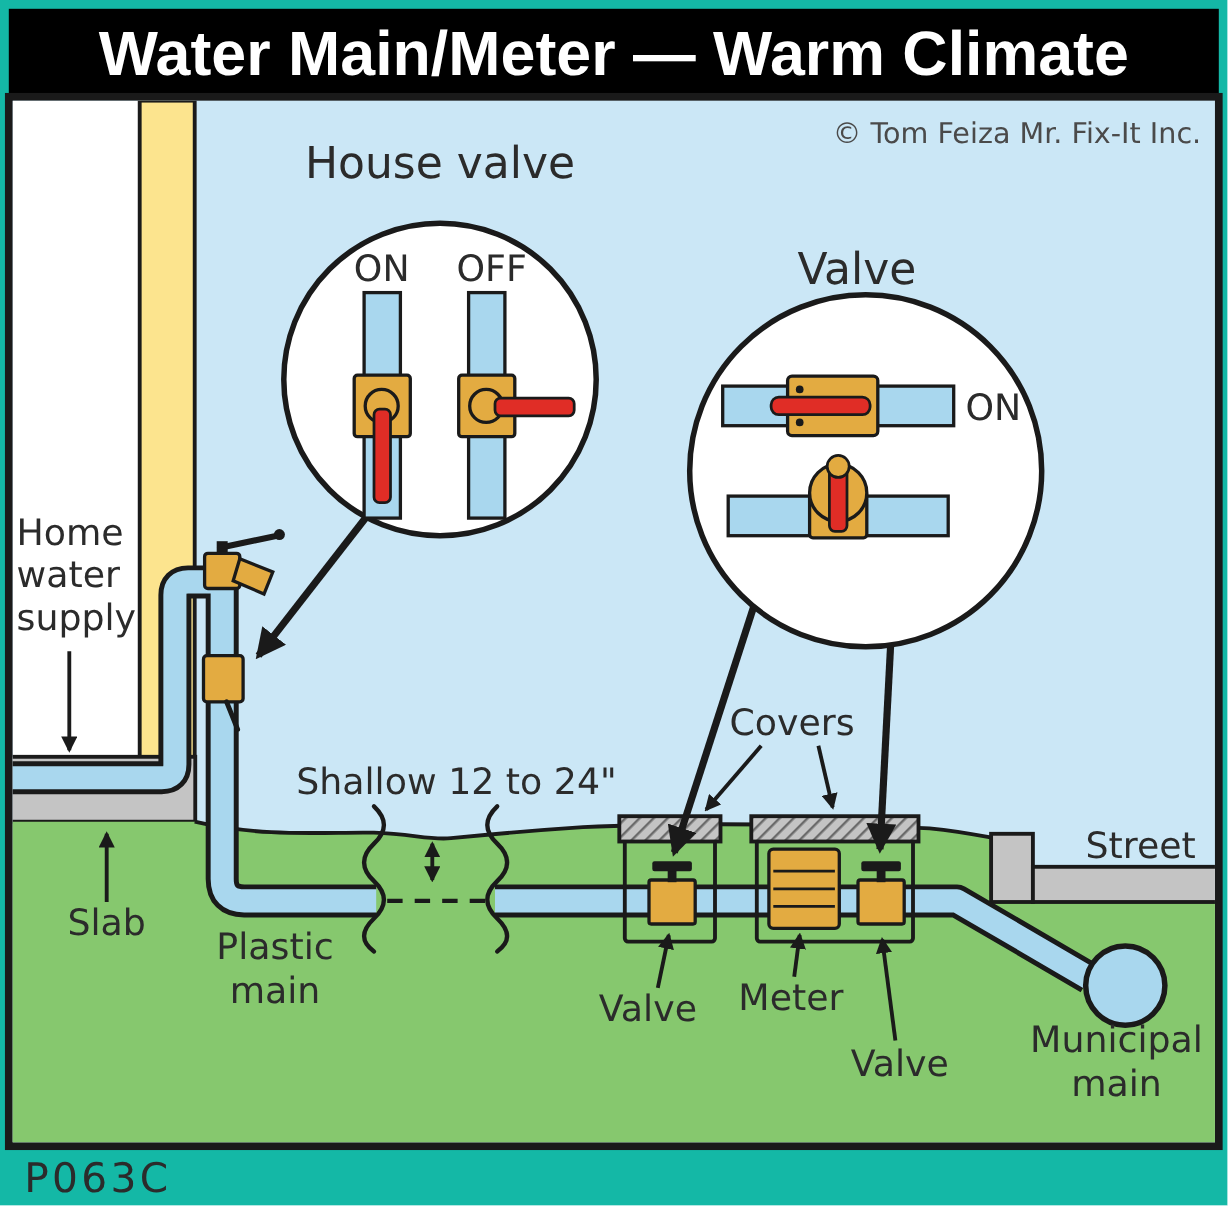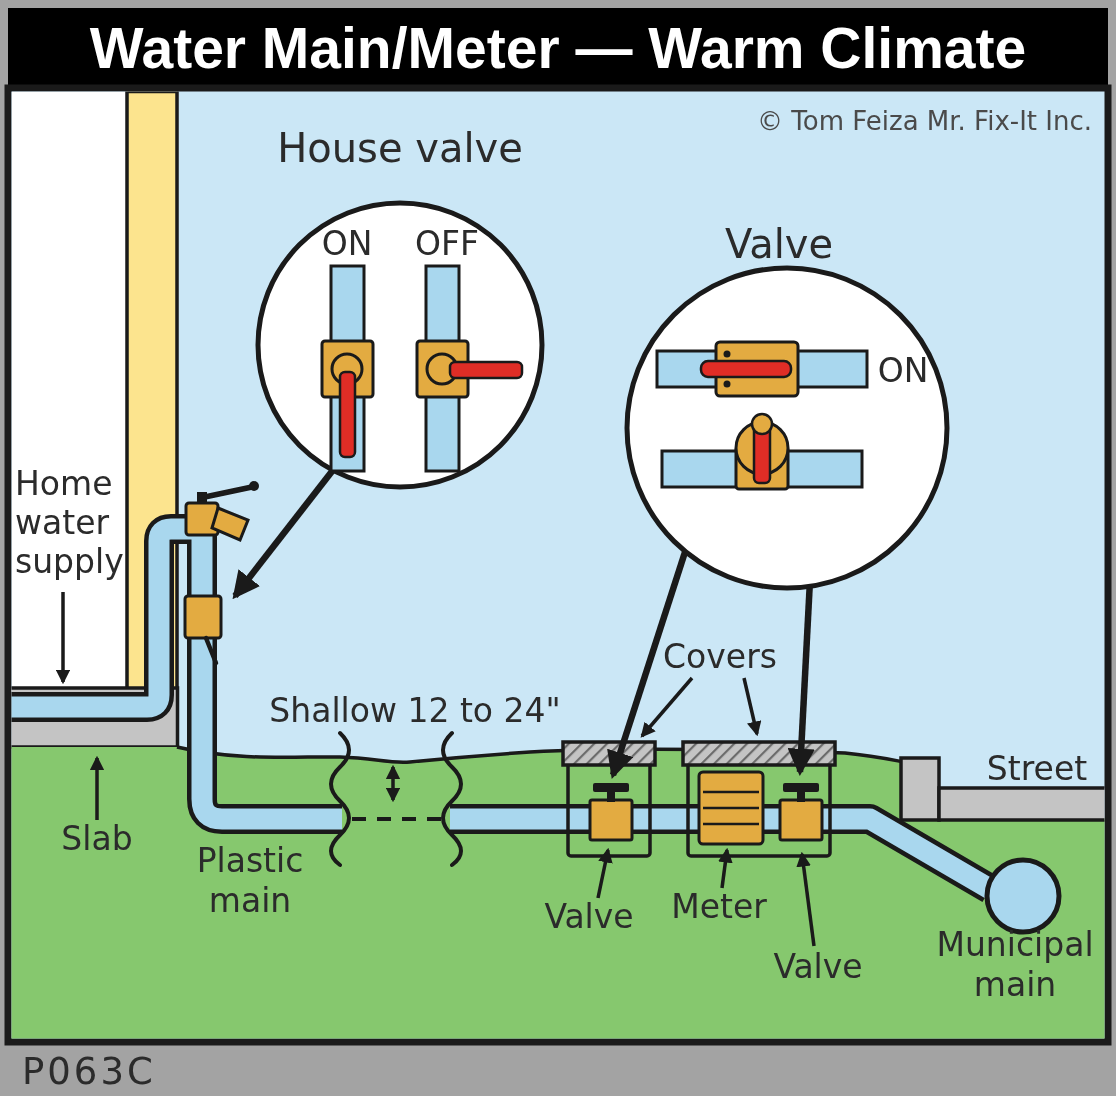--- a/index.html
+++ b/index.html
@@ -1,16 +1,16 @@
 <!DOCTYPE html>
 <html style="--sky: #cbe7f6; --ground-green: #86c86e; --pipe-blue: #a9d7ee; --brass: #e3ab41; --handle-red: #e02d26; --concrete-gray: #c4c4c4; --wall-yellow: #fce48e; --outline: #1a1a1a; --ink: #2b2b2b;"><head>
 <meta charset="utf-8">
 <style>
   html,body{margin:0;padding:0;background:#ffffff;}
-  .stage{position:relative;width:1116px;height:1096px;background:#a3a3a3;font-family:"DejaVu Sans",sans-serif;}
+  .stage{position:relative;width:1116px;height:1096px;background:#14b8a6;font-family:"DejaVu Sans",sans-serif;}
   svg{display:block;}
   text{user-select:none;}
   .t-title{font-family:"Liberation Sans",sans-serif;font-weight:bold;font-size:57px;fill:#ffffff;}
   .lbl{font-family:"DejaVu Sans",sans-serif;font-size:33px;fill:var(--ink,#2b2b2b);}
   .lbl-lg{font-size:40px;}
   .lbl-sm{font-size:26px;fill:#4a4a4a;}
   .code{font-size:37px;letter-spacing:3px;}
   .mid{text-anchor:middle;}
   .end{text-anchor:end;}
   .sky{fill:var(--sky,#cbe7f6);}

